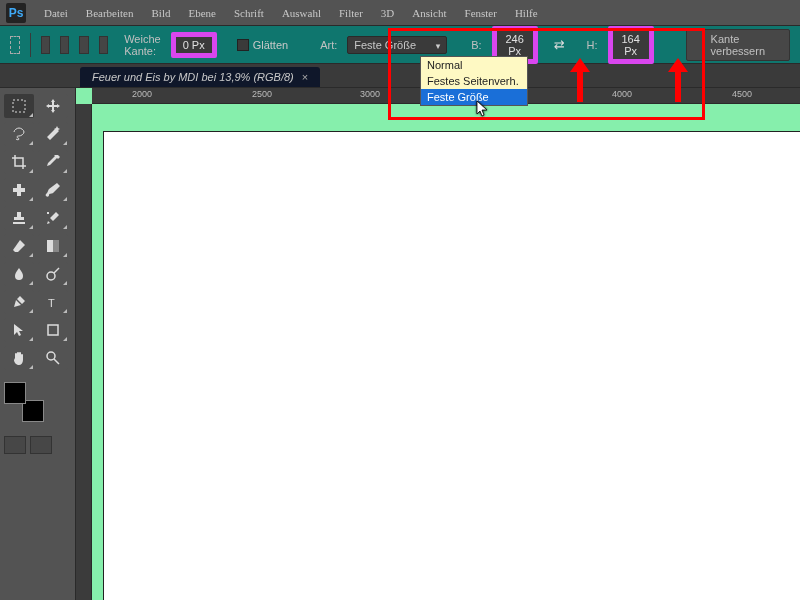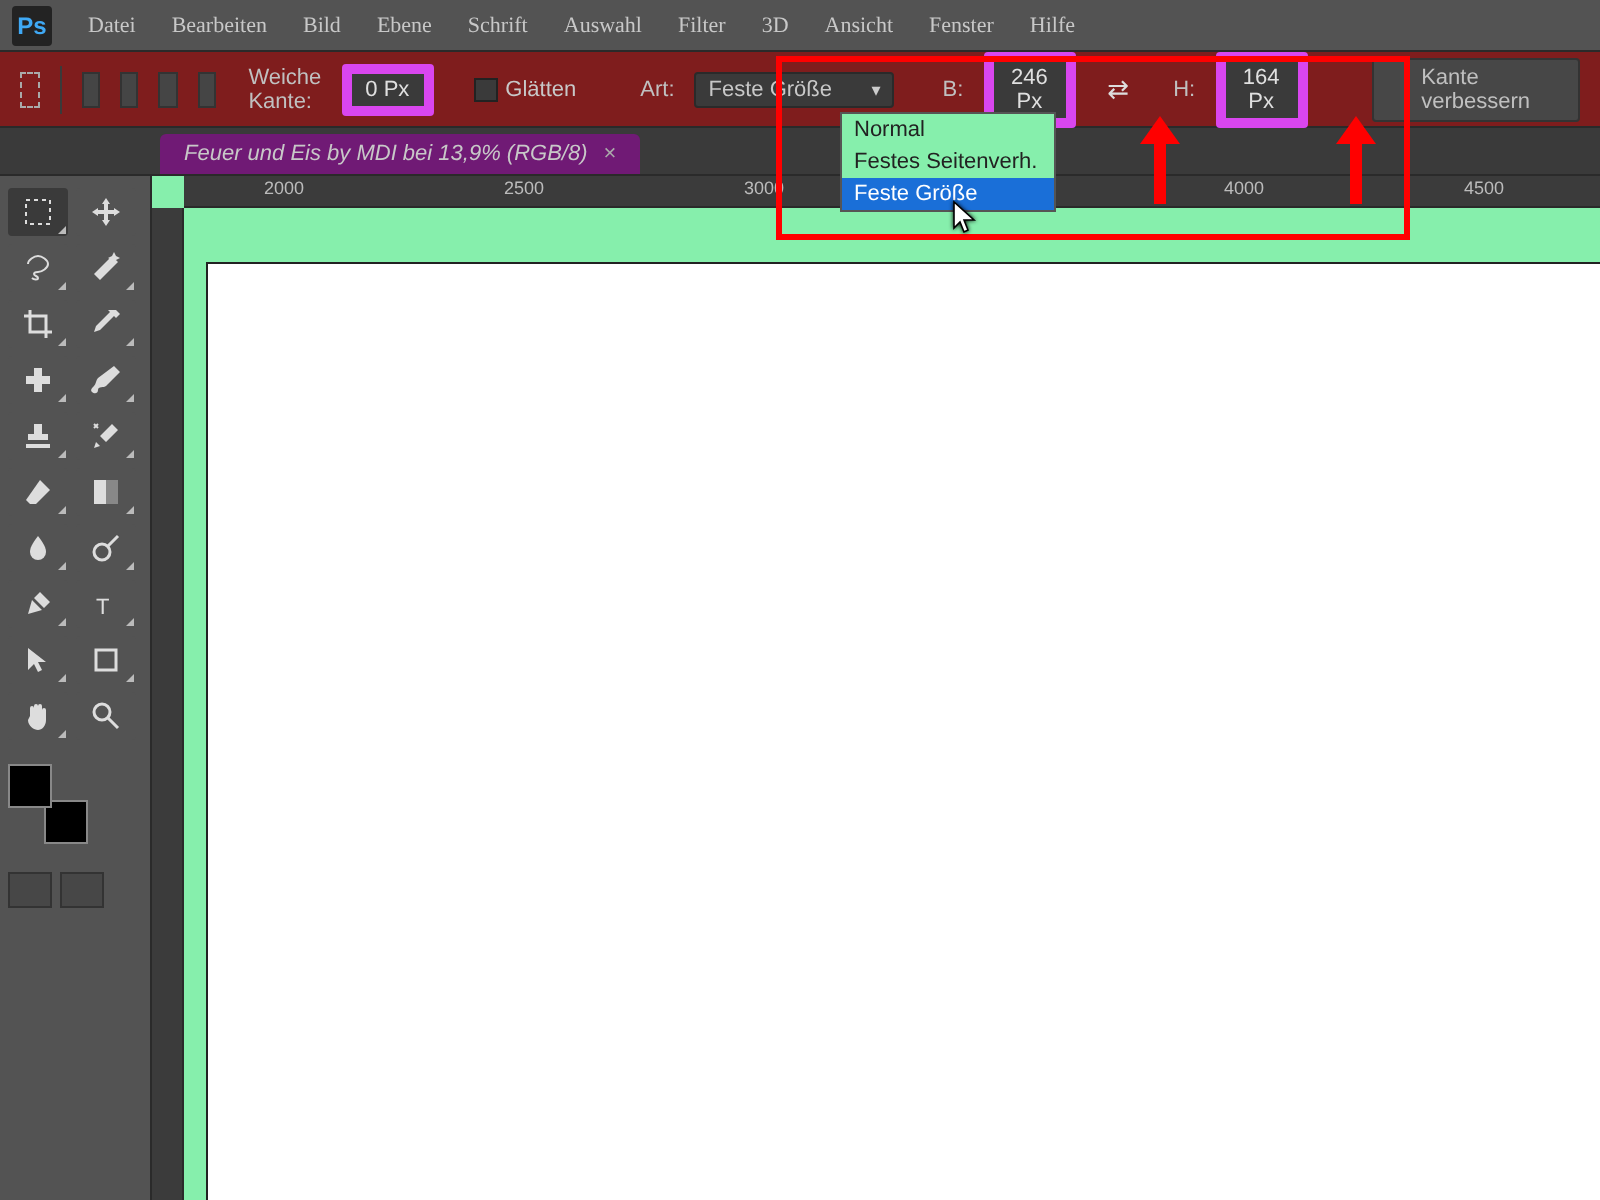--- a/index.html
+++ b/index.html
@@ -1,35 +1,35 @@
 <!DOCTYPE html>
 <html><head>
 <meta charset="utf-8">
 <style>
 * { margin:0; padding:0; box-sizing:border-box; font-family:Tahoma,Arial,sans-serif; font-size:11px; color:#c8c8c8; user-select:none; }
 body { background:#fff; width:800px; height:600px; overflow:hidden; position:relative; }
 .app { position:absolute; inset:0; background:#535353; display:flex; flex-direction:column; }
 .menubar { height:26px; background:#535353; display:flex; align-items:center; padding:0 6px; border-bottom:1px solid #2a2a2a; gap:18px; }
 .ps-logo { width:20px; height:20px; background:#232323; border-radius:2px; display:flex; align-items:center; justify-content:center; font-weight:bold; color:#3fa9f5; font-size:12px; }
 .menubar span { cursor:default;font-family:Liberation Serif, serif; }
-.optionsbar { height:38px; background:#7f1d1d; border-bottom:1px solid #2a2a2a; display:flex; align-items:center; padding:0 10px; gap:10px; position:relative; }
+.optionsbar { height:38px; background:#0f766e; border-bottom:1px solid #2a2a2a; display:flex; align-items:center; padding:0 10px; gap:10px; position:relative; }
 .tool-preview { width:22px; height:18px; border:1px dashed #aaa; }
 .sep { width:1px; height:24px; background:#3a3a3a; }
 .icon-btn { width:20px; height:18px; background:#454545; border:1px solid #333; }
 .lbl { color:#c0c0c0; margin-left:6px; }
 .num-input { background:#3a3a3a; border:5px solid #d946ef; padding:2px 6px; min-width:46px; text-align:center; color:#e0e0e0; border-radius:2px; }
 .dropdown { background:#3a3a3a; border:1px solid #2a2a2a; padding:2px 6px; min-width:100px; display:flex; justify-content:space-between; align-items:center; border-radius:2px; color:#e0e0e0; }
 .dd-caret::after { content:"▾"; font-size:9px; color:#ccc; }
 .dd-list { position:absolute; top:56px; left:420px; width:108px; background:#f0f0f0; border:1px solid #555; z-index:30; }
-.dd-item { padding:2px 6px; color:#222; background:#86efac; font-size:11px; }
+.dd-item { padding:2px 6px; color:#222; background:#fef9c3; font-size:11px; }
 .dd-item.sel { background:#1a6fd8; color:#fff; }
 .chk { width:12px; height:12px; border:1px solid #222; background:#3a3a3a; margin-right:4px; }
 .opt-btn { background:#474747; border:1px solid #333; padding:3px 24px; color:#c0c0c0; border-radius:2px; }
 .tabbar { height:24px; background:#3a3a3a; display:flex; align-items:flex-end; padding-left:80px; border-bottom:1px solid #2a2a2a; }
-.doc-tab { background:#701a75; padding:4px 12px; border-top-left-radius:3px; border-top-right-radius:3px; display:flex; gap:8px; align-items:center; font-style:italic; color:#d8d8d8; }
+.doc-tab { background:#0f172a; padding:4px 12px; border-top-left-radius:3px; border-top-right-radius:3px; display:flex; gap:8px; align-items:center; font-style:italic; color:#d8d8d8; }
 .doc-tab .x { font-style:normal; color:#aaa; cursor:pointer; }
 .workarea { flex:1; display:flex; background:#535353; }
 .tools { width:76px; background:#535353; padding:6px 4px; display:flex; flex-direction:column; gap:4px; border-right:1px solid #2a2a2a; }
 .trow { display:flex; gap:4px; }
 .tcell { width:30px; height:24px; background:#535353; display:flex; align-items:center; justify-content:center; border-radius:2px; position:relative; }
 .tcell.active { background:#3a3a3a; }
 .tcell svg { width:16px; height:16px; }
 .tcell .tri { position:absolute; right:1px; bottom:1px; width:0; height:0; border-left:4px solid transparent; border-bottom:4px solid #bbb; }
 .swatches { margin-top:8px; position:relative; width:40px; height:40px; }
 .sw { position:absolute; width:22px; height:22px; border:1px solid #888; }
@@ -261,21 +261,21 @@
       <div class="mode-icons">
         <div class="mi"></div>
         <div class="mi"></div>
       </div>
     </div>
 
     <div class="canvas-area">
       <div class="ruler-h">
         <span class="tick-lbl" style="left:40px">2000</span>
         <span class="tick-lbl" style="left:160px">2500</span>
-        <span class="tick-lbl" style="left:280px">3000</span>
+        <span class="tick-lbl" style="left:268px">3000</span>
         <span class="tick-lbl" style="left:400px">3500</span>
         <span class="tick-lbl" style="left:520px">4000</span>
         <span class="tick-lbl" style="left:640px">4500</span>
       </div>
       <div class="ruler-v"></div>
       <div class="canvas"></div>
     </div>
   </div>
 </div>
 

